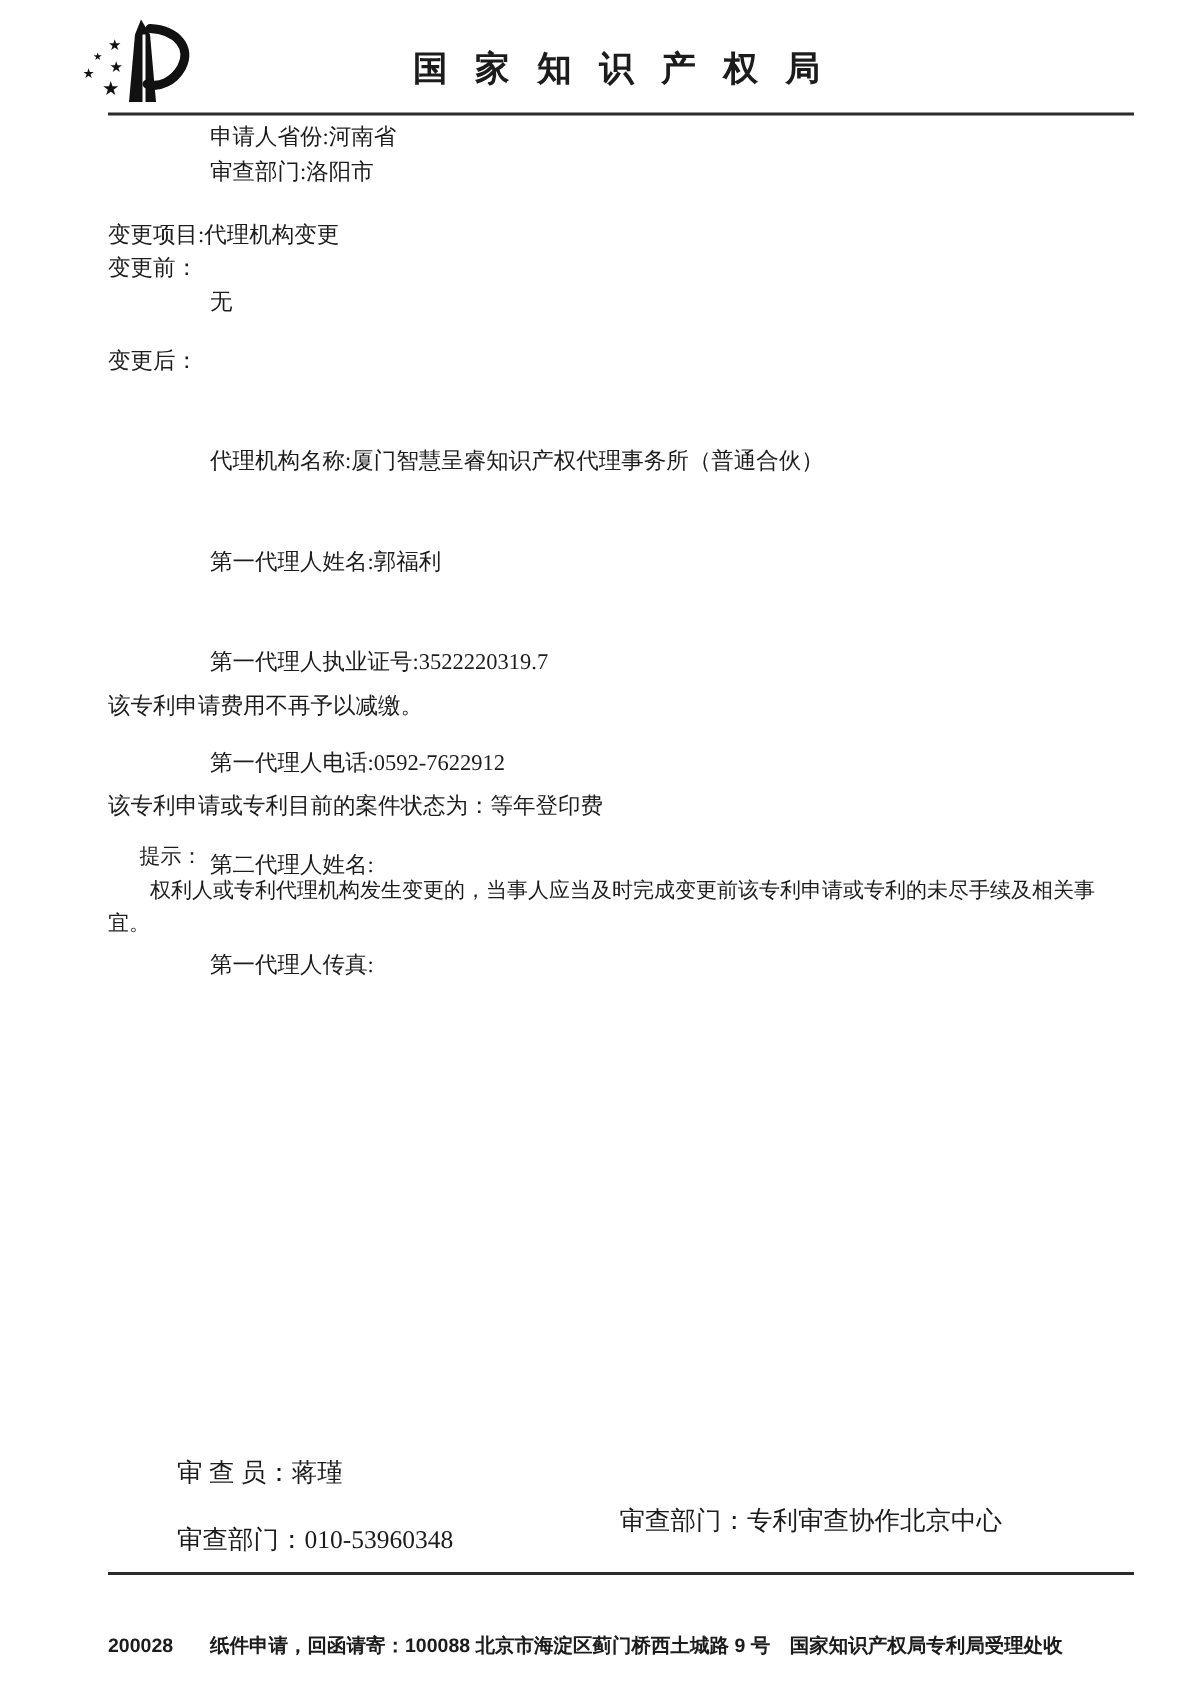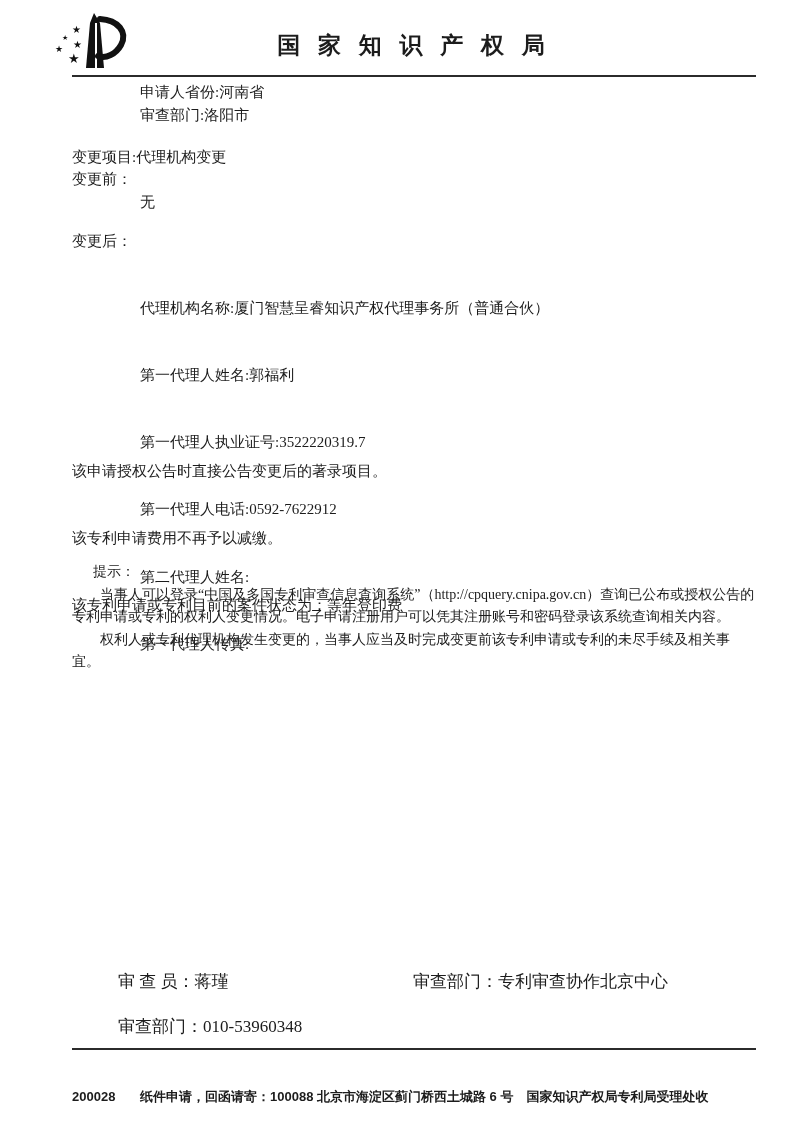--- a/index.html
+++ b/index.html
@@ -8,21 +8,21 @@
     width:800px;height:1132px;
     margin:0 auto;
     background:#ffffff;
     color:#1c1c1c;
     font-family:"Liberation Serif","DejaVu Serif",serif;
     overflow:hidden;
   }
   .abs{position:absolute;}
   .serif15{font-size:15px;line-height:22.4px;white-space:pre;}
   .title{
-    font-family:Liberation Serif, serif;
+    font-family:Liberation Sans, sans-serif;
     font-weight:bold;font-size:23px;letter-spacing:6px;
     text-align:center;white-space:pre;
   }
   .rule{background:#2b2b2b;height:2px;}
   .tips{font-size:14px;line-height:22.5px;}
   .tips p{margin:0;text-indent:2em;}
   .tips .tips-title{text-indent:1.5em;}
   .examiner{font-size:17px;white-space:pre;}
   .footer-font{
     font-family:"Liberation Sans","DejaVu Sans",sans-serif;
@@ -66,41 +66,39 @@
   <div class="abs serif15" style="left:140px;top:252px;">
     <div>代理机构名称:厦门智慧呈睿知识产权代理事务所（普通合伙）</div>
     <div>第一代理人姓名:郭福利</div>
     <div>第一代理人执业证号:3522220319.7</div>
     <div>第一代理人电话:0592-7622912</div>
     <div>第二代理人姓名:</div>
     <div>第一代理人传真:</div>
   </div>
 
   <div class="abs serif15" style="left:72px;top:415px;">
-    <div>该申请授权公告时直接公告变更后的著录项目。</div>
     <div>该专利申请费用不再予以减缴。</div>
     <div>该专利申请或专利目前的案件状态为：等年登印费</div>
   </div>
 
   <div class="abs tips" style="left:72px;top:561px;width:684px;">
     <p class="tips-title">提示：</p>
-    <p>当事人可以登录“中国及多国专利审查信息查询系统”（http://cpquery.cnipa.gov.cn）查询已公布或授权公告的专利申请或专利的权利人变更情况。电子申请注册用户可以凭其注册账号和密码登录该系统查询相关内容。</p>
     <p>权利人或专利代理机构发生变更的，当事人应当及时完成变更前该专利申请或专利的未尽手续及相关事宜。</p>
   </div>
 
   <div class="abs examiner" style="left:118px;top:970px;"><span>审 查 员：</span><span>蒋瑾</span></div>
-  <div class="abs examiner" style="left:413px;top:970px;"><span>审查部门：</span><span>专利审查协作北京中心</span></div>
+  <div class="abs examiner" style="left:413px;top:1002px;"><span>审查部门：</span><span>专利审查协作北京中心</span></div>
 
   <div class="abs examiner" style="left:118px;top:1015px;"><span>审查部门：</span><span>010-53960348</span></div>
 
   <div class="abs rule" style="left:72px;top:1048px;width:684px;"></div>
 
   <div class="abs footer-font" style="left:72px;top:1056px;">
     <div>200028</div>
     
   </div>
   <div class="abs footer-font" style="left:140px;top:1056px;width:616px;">
-    <div>纸件申请，回函请寄：100088 北京市海淀区蓟门桥西土城路 6 号　国家知识产权局专利局受理处收</div>
+    <div>纸件申请，回函请寄：100088 北京市海淀区蓟门桥西土城路 9 号　国家知识产权局专利局受理处收</div>
     
     
   </div>
 
 </div>
 
 </body></html>

